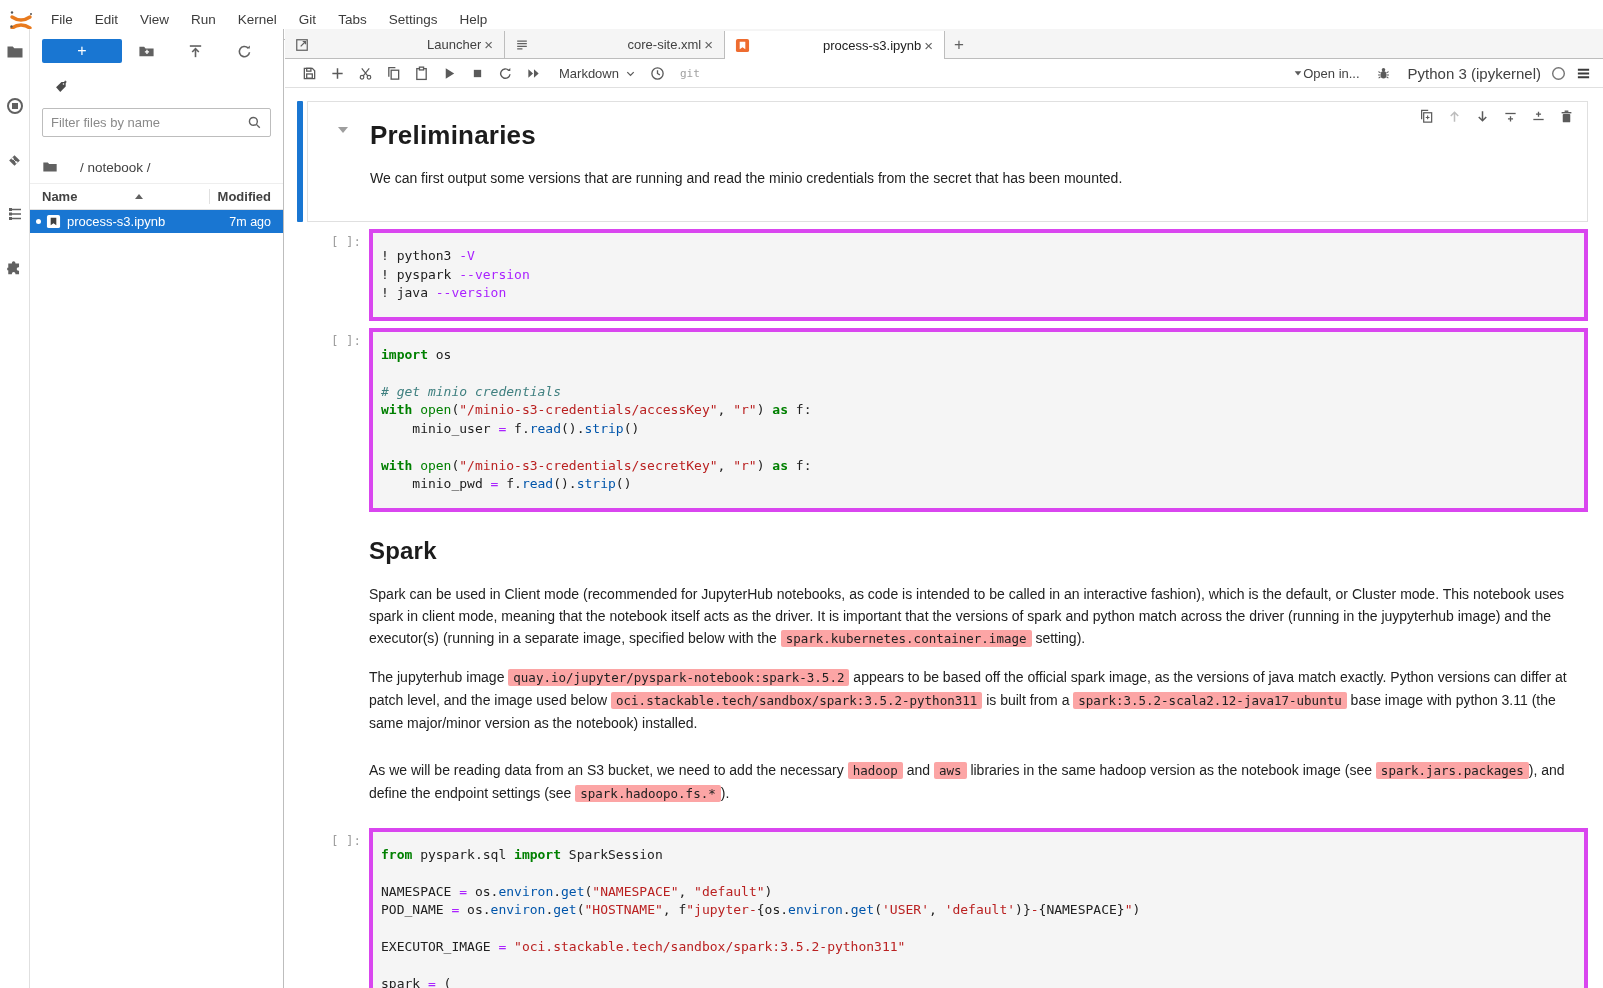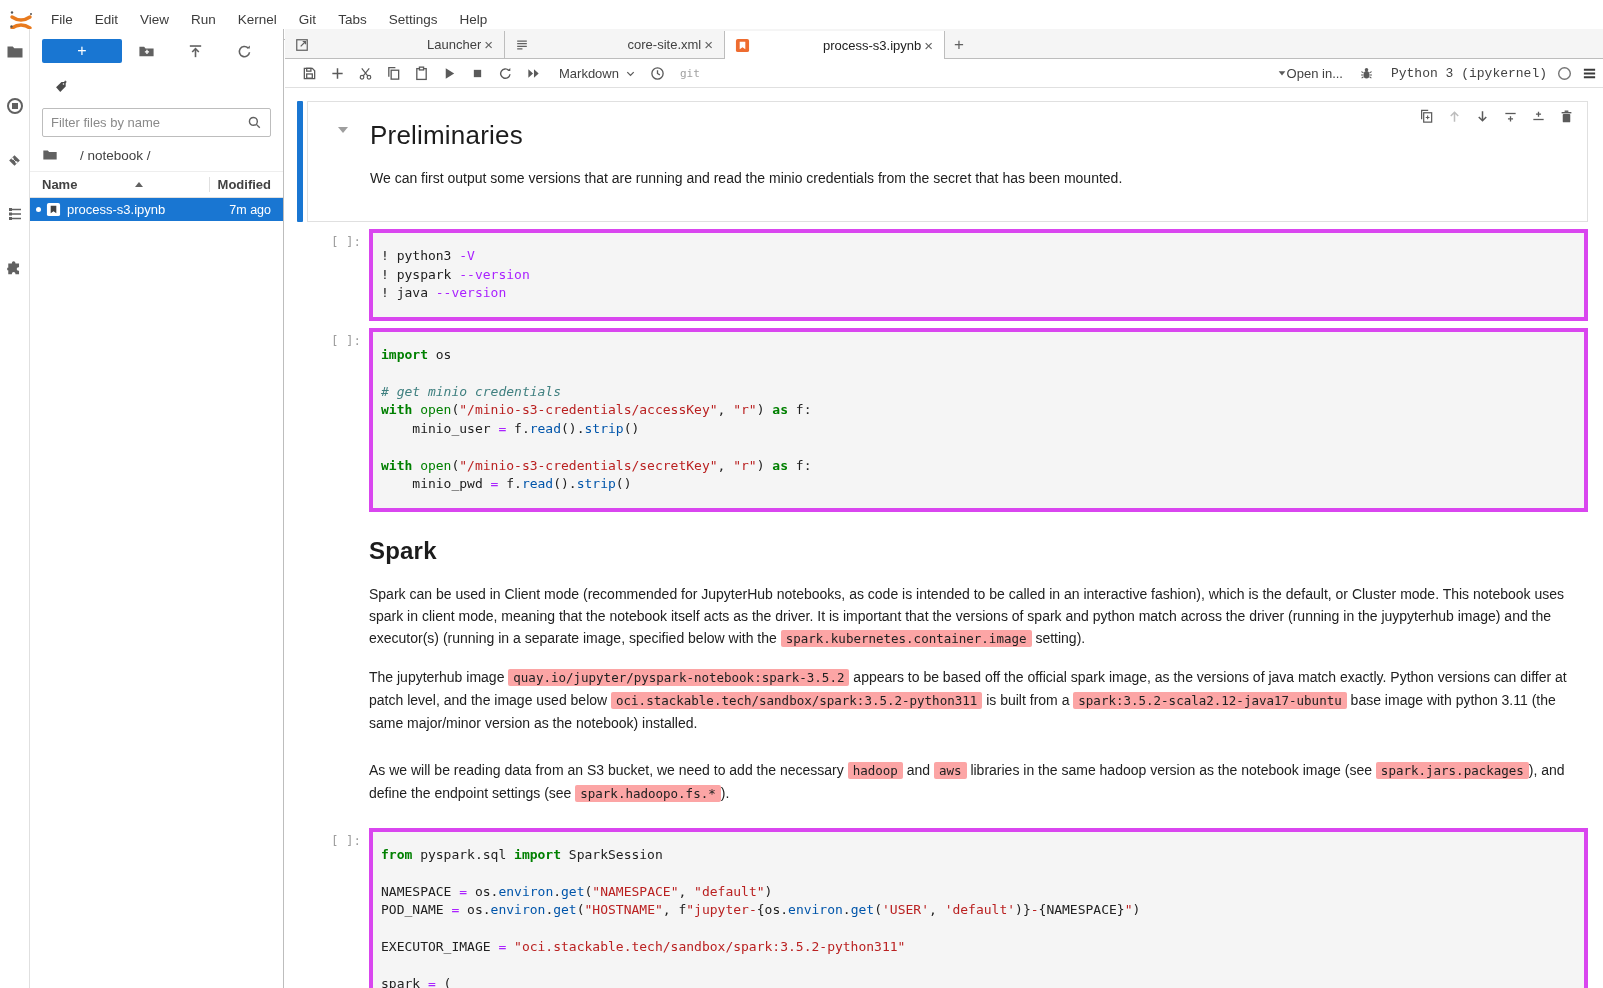--- a/index.html
+++ b/index.html
@@ -16,21 +16,21 @@
   .act-icon { width:30px; height:30px; display:flex; align-items:center; justify-content:center; }
   .act-icon.files { margin-top:8px; margin-bottom:24px; }
   .act-icon + .act-icon { margin-bottom:24px; }
 
   
   .filepanel { position:absolute; top:29px; left:30px; width:254px; bottom:0; background:#fff; border-right:1px solid #bdbdbd; font-size:13px; }
   .fb-toolbar { display:flex; align-items:center; padding:10px 14px 0 12px; gap:0; }
   .new-launcher-btn { width:80px; height:24px; background:#1976d2; color:#fff; border:none; border-radius:2px; font-size:16px; line-height:22px; text-align:center; }
   .fb-tool { flex:1; display:flex; justify-content:center; }
   .tag-row { padding:16px 0 0 24px; }
-  .filter-box { margin:14px 12px 0 12px; height:29px; border:1px solid #bdbdbd; border-radius:2px; display:flex; align-items:center; padding:0 8px; }
+  .filter-box { margin:14px 12px 12px 12px; height:29px; border:1px solid #bdbdbd; border-radius:2px; display:flex; align-items:center; padding:0 8px; }
   .filter-box input { flex:1; border:none; outline:none; font-size:13px; color:#424242; font-family:"Liberation Sans",sans-serif; background:transparent; }
   .filter-box input::placeholder { color:#8a8a8a; }
   .breadcrumb { display:flex; align-items:center; gap:22px; padding:10px 12px 8px 12px; color:#424242; font-size:13.5px; }
   .fb-header { display:flex; align-items:center; border-top:1px solid #eee; border-bottom:1px solid #e0e0e0; padding:5px 12px; font-weight:bold; color:#424242; }
   .fb-header .hdr-name { flex:1; display:flex; align-items:center; }
   .sort-caret { width:0; height:0; border-left:4px solid transparent; border-right:4px solid transparent; border-bottom:5px solid #616161; margin-left:58px; }
   .hdr-div { width:1px; align-self:stretch; background:#e0e0e0; margin:0 8px; }
   .file-row { display:flex; align-items:center; background:#1976d2; color:#fff; padding:4px 12px 4px 6px; }
   .file-row .dot { width:5px; height:5px; border-radius:50%; background:#fff; margin-right:5px; }
   .file-row .fname { flex:1; margin-left:6px; }
@@ -38,43 +38,43 @@
 
   
   .main { position:absolute; top:29px; left:285px; right:0; bottom:0; display:flex; flex-direction:column; }
   .tabbar { height:30px; background:#f5f5f5; border-bottom:1px solid #bdbdbd; display:flex; align-items:flex-end; position:relative; }
   .tab { width:220px; height:27px; display:flex; align-items:center; padding:0 8px 0 10px; font-size:13px; color:#424242; border-right:1px solid #bdbdbd; background:#f5f5f5; }
   .tab .tab-label { flex:1; margin-left:7px; white-space:nowrap; overflow:hidden;text-align:right; }
   .tab .tab-close { color:#616161; font-size:15px; padding:0 3px; }
   .tab.active { background:#fff; height:28px; margin-bottom:-1px; color:#212121; }
   .tab-add { width:28px; height:27px; display:flex; align-items:center; justify-content:center; color:#616161; font-size:17px; }
 
-  .nbtoolbar { height:29px; background:#fff; border-bottom:1px solid #e0e0e0; display:flex; align-items:center; padding:0 6px 0 10px; }
+  .nbtoolbar { height:29px; background:#fff; border-bottom:1px solid #e0e0e0; display:flex; align-items:center; padding:0 12px 0 10px; }
   .tb-btn { width:28px; height:26px; display:flex; align-items:center; justify-content:center; }
   .celltype-select { display:flex; align-items:center; gap:6px; font-size:13px; color:#424242; padding:0 8px 0 12px; }
   .git-label { font-family:"DejaVu Sans Mono",monospace; font-size:11px; color:#a0a0a0; padding-left:8px; }
   .tb-right { margin-left:auto; display:flex; align-items:center; gap:10px; }
   .openin { display:flex; align-items:center; font-size:13px; color:#424242; }
-  .kernel-name { font-size:13px; color:#424242;font-family:Liberation Mono, monospace; }
+  .kernel-name { font-size:15px; color:#424242; }
 
   
   .nbcontent { flex:1; overflow:hidden; background:#fff; padding:13px 15px 0 12px; }
   .cellrow { display:flex; align-items:stretch; margin-bottom:7px; }
   .gutter { width:10px; flex:none; position:relative; }
   .active-bar { position:absolute; left:0; top:0; bottom:0; width:6px; background:#1976d2; border-radius:1px; }
   .cellbox { flex:1; display:flex; min-width:0; position:relative; }
   .cellbox.bordered { border:1px solid #e0e0e0; background:#fff; padding:6px 10px 16px 0; }
   .promptcol { width:62px; flex:none; text-align:right; padding:5px 8px 0 0; font-family:"DejaVu Sans Mono",monospace; font-size:12.5px; color:#9e9e9e; white-space:nowrap; }
   .collapser { display:inline-block; width:0; height:0; border-left:5px solid transparent; border-right:5px solid transparent; border-top:6px solid #9e9e9e; margin-top:14px; margin-right:14px; }
   .cellcontent { flex:1; min-width:0; }
 
   .cell-toolbar { position:absolute; top:6px; right:12px; display:flex; gap:11px; }
   .ct-btn { width:17px; height:17px; display:flex; align-items:center; justify-content:center; }
 
-  h1.md-h { font-size:26px; font-weight:400; color:#1c1c1c; margin:10px 0 16px 0; letter-spacing:.2px; }
+  h1.md-h { font-size:26px; font-weight:700; color:#1c1c1c; margin:10px 0 16px 0; letter-spacing:.2px; }
   h2.md-h { font-size:24px; font-weight:600; color:#1c1c1c; margin:16px 0 18px 0; letter-spacing:.2px; }
   .md-p { font-size:14px; line-height:22px; color:#212121; margin-bottom:16px; max-width:1215px; }
   .md-p code { font-family:"DejaVu Sans Mono",monospace; font-size:12.5px; background:#fca5a5; padding:1px 5px; border-radius:2px; color:#212121; white-space:nowrap; }
 
   .editor { flex:1; min-width:0; border:4px solid #d946ef; background:#f5f5f5; padding:14px 8px; font-family:"DejaVu Sans Mono",monospace; font-size:13px; line-height:18.5px; }
   .cm-line { white-space:pre; }
   .tok-t  { color:#212121; }
   .tok-kw { color:#008000; font-weight:bold; }
   .tok-bi { color:#008000; }
   .tok-str{ color:#BA2121; }

